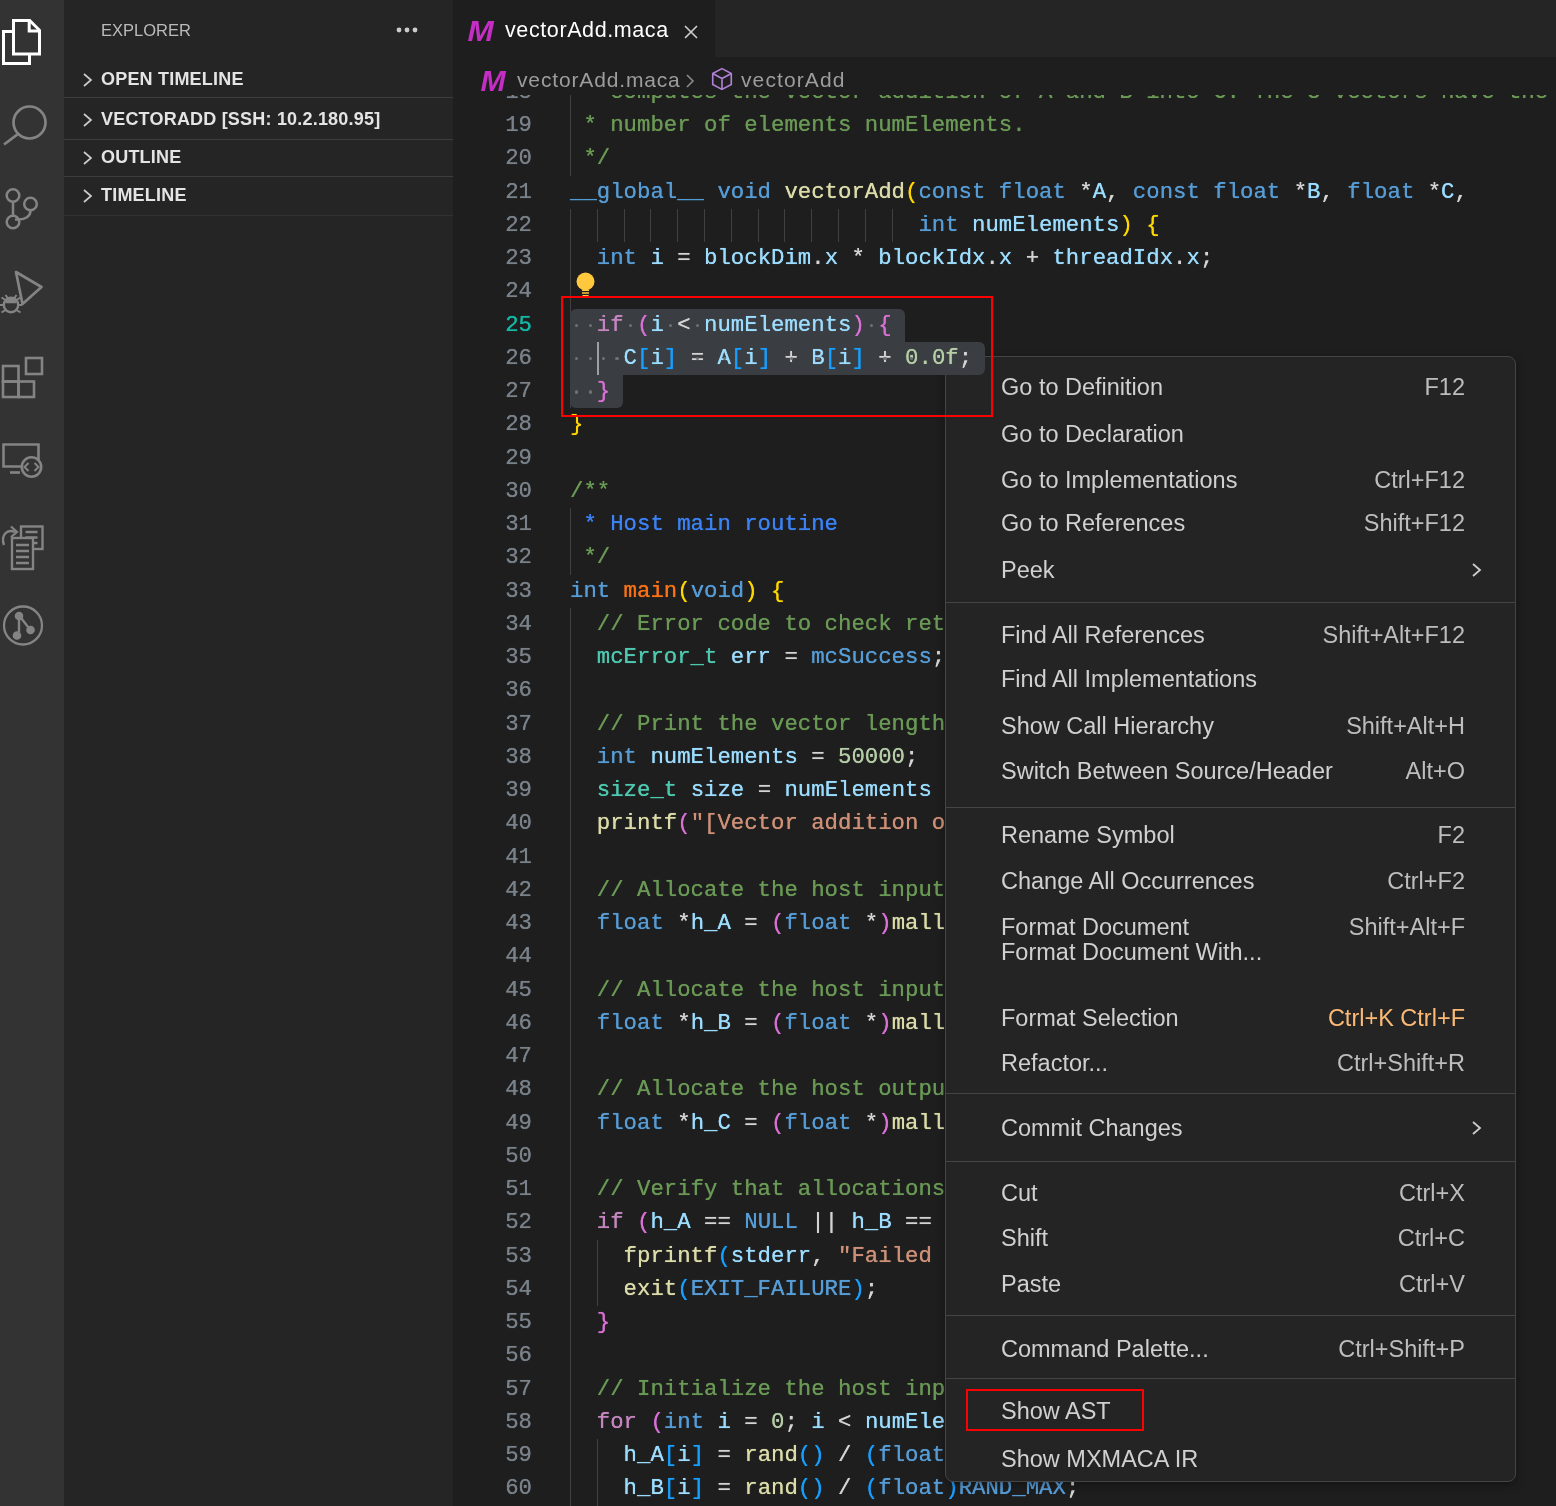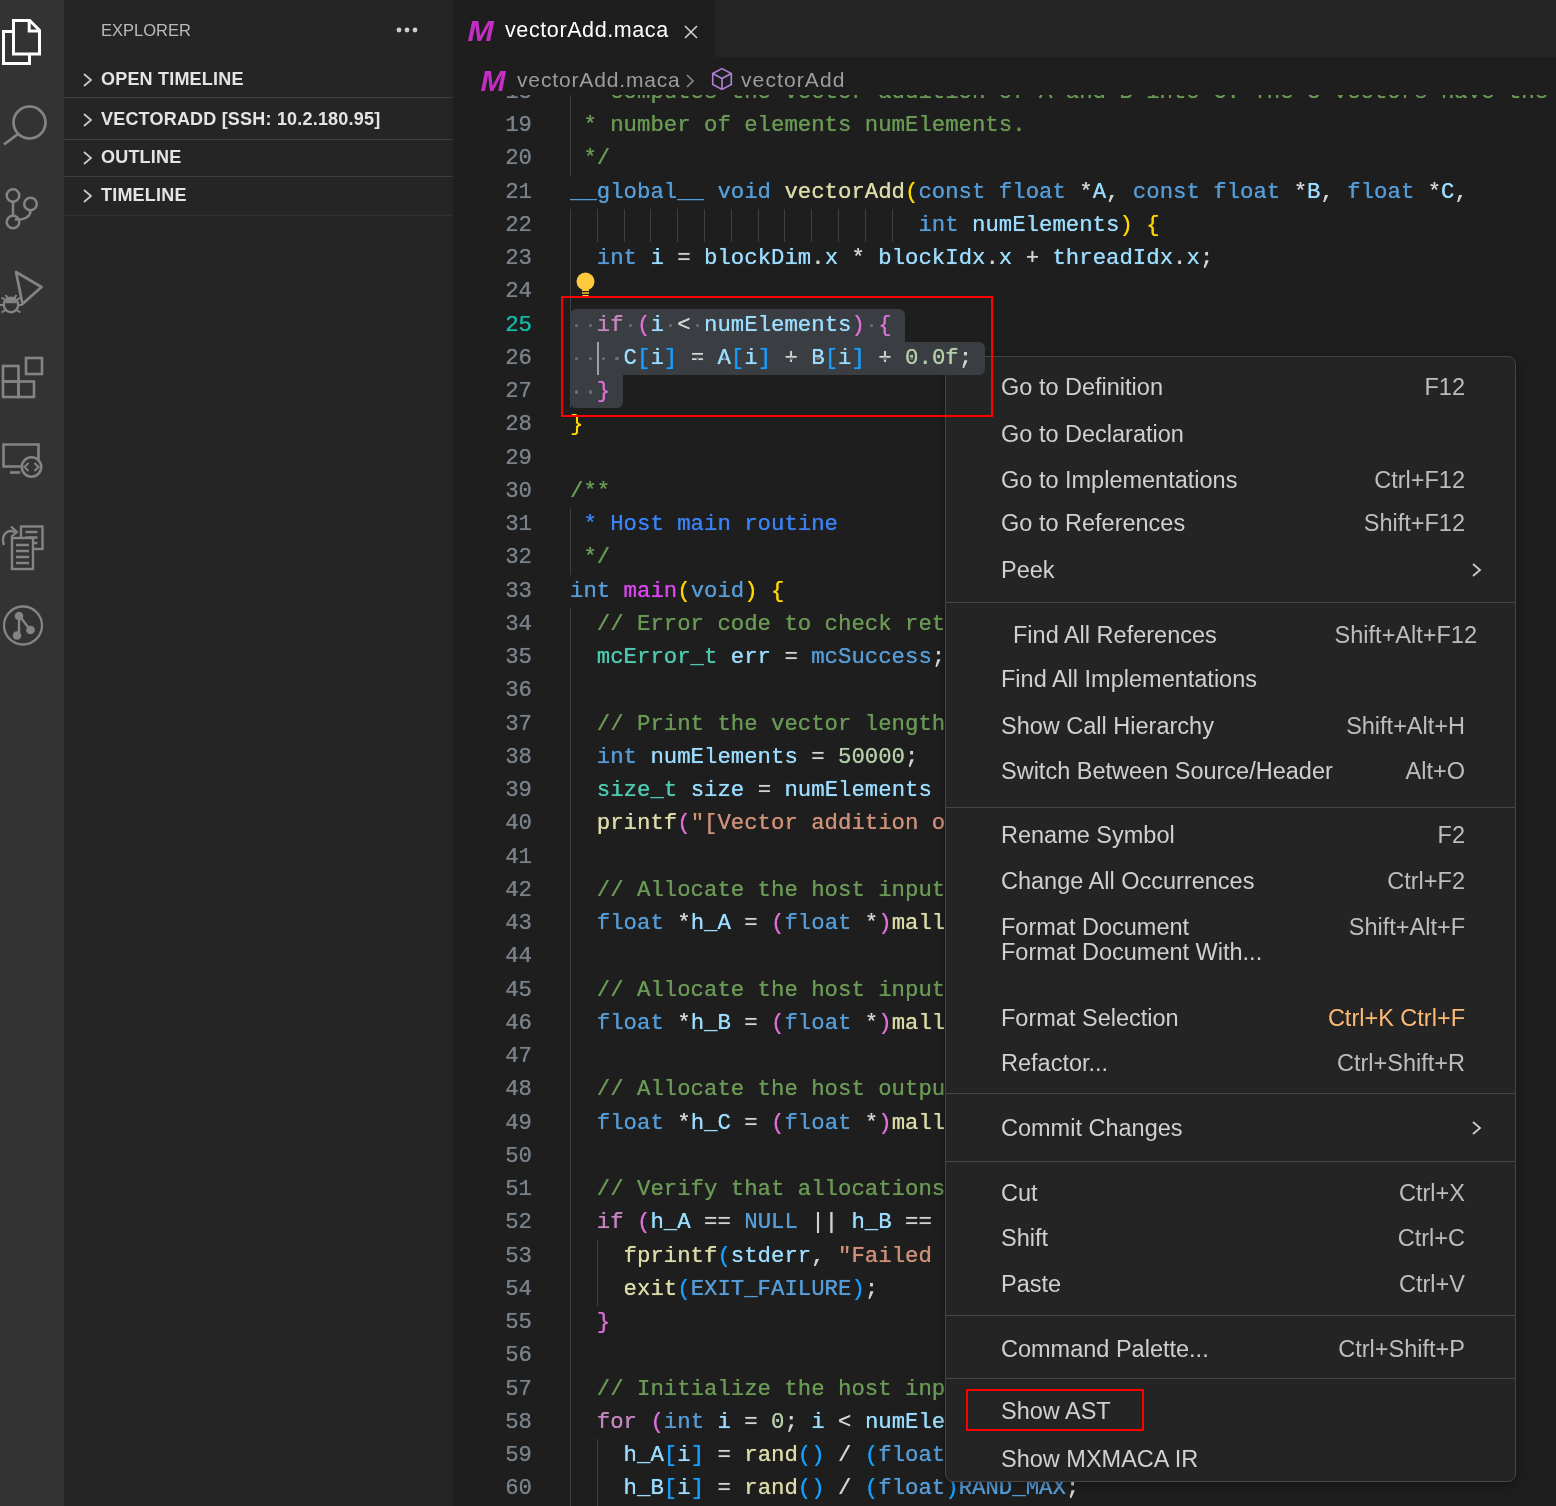--- a/index.html
+++ b/index.html
@@ -213,21 +213,21 @@
 <span style="color:#d4d4d4">  </span><span style="color:#569cd6">int</span><span style="color:#d4d4d4"> </span><span style="color:#9cdcfe">i</span><span style="color:#d4d4d4"> = </span><span style="color:#9cdcfe">blockDim</span><span style="color:#d4d4d4">.</span><span style="color:#9cdcfe">x</span><span style="color:#d4d4d4"> * </span><span style="color:#9cdcfe">blockIdx</span><span style="color:#d4d4d4">.</span><span style="color:#9cdcfe">x</span><span style="color:#d4d4d4"> + </span><span style="color:#9cdcfe">threadIdx</span><span style="color:#d4d4d4">.</span><span style="color:#9cdcfe">x</span><span style="color:#d4d4d4">;</span>
 
 <span style="color:#d4d4d4">  </span><span style="color:#c586c0">if</span><span style="color:#d4d4d4"> </span><span style="color:#da70d6">(</span><span style="color:#9cdcfe">i</span><span style="color:#d4d4d4"> &lt; </span><span style="color:#9cdcfe">numElements</span><span style="color:#da70d6">)</span><span style="color:#d4d4d4"> </span><span style="color:#da70d6">{</span>
 <span style="color:#d4d4d4">    </span><span style="color:#9cdcfe">C</span><span style="color:#179fff">[</span><span style="color:#9cdcfe">i</span><span style="color:#179fff">]</span><span style="color:#d4d4d4"> = </span><span style="color:#9cdcfe">A</span><span style="color:#179fff">[</span><span style="color:#9cdcfe">i</span><span style="color:#179fff">]</span><span style="color:#d4d4d4"> + </span><span style="color:#9cdcfe">B</span><span style="color:#179fff">[</span><span style="color:#9cdcfe">i</span><span style="color:#179fff">]</span><span style="color:#d4d4d4"> + </span><span style="color:#b5cea8">0.0f</span><span style="color:#d4d4d4">;</span>
 <span style="color:#d4d4d4">  </span><span style="color:#da70d6">}</span>
 <span style="color:#ffd700">}</span>
 
 <span style="color:#6a9955">/**</span>
 <span style="color:#3b82f6"> * Host main routine</span>
 <span style="color:#6a9955"> */</span>
-<span style="color:#569cd6">int</span><span style="color:#d4d4d4"> </span><span style="color:#d946ef">main</span><span style="color:#ffd700">(</span><span style="color:#569cd6">void</span><span style="color:#ffd700">)</span><span style="color:#d4d4d4"> </span><span style="color:#ffd700">{</span>
+<span style="color:#569cd6">int</span><span style="color:#d4d4d4"> </span><span style="color:#f97316">main</span><span style="color:#ffd700">(</span><span style="color:#569cd6">void</span><span style="color:#ffd700">)</span><span style="color:#d4d4d4"> </span><span style="color:#ffd700">{</span>
 <span style="color:#d4d4d4">  </span><span style="color:#6a9955">// Error code to check return values for MACA calls</span>
 <span style="color:#d4d4d4">  </span><span style="color:#4ec9b0">mcError_t</span><span style="color:#d4d4d4"> </span><span style="color:#9cdcfe">err</span><span style="color:#d4d4d4"> = </span><span style="color:#569cd6">mcSuccess</span><span style="color:#d4d4d4">;</span>
 
 <span style="color:#d4d4d4">  </span><span style="color:#6a9955">// Print the vector length to be used, and compute its size</span>
 <span style="color:#d4d4d4">  </span><span style="color:#569cd6">int</span><span style="color:#d4d4d4"> </span><span style="color:#9cdcfe">numElements</span><span style="color:#d4d4d4"> = </span><span style="color:#b5cea8">50000</span><span style="color:#d4d4d4">;</span>
 <span style="color:#d4d4d4">  </span><span style="color:#4ec9b0">size_t</span><span style="color:#d4d4d4"> </span><span style="color:#9cdcfe">size</span><span style="color:#d4d4d4"> = </span><span style="color:#9cdcfe">numElements</span><span style="color:#d4d4d4"> * </span><span style="color:#569cd6">sizeof</span><span style="color:#da70d6">(</span><span style="color:#569cd6">float</span><span style="color:#da70d6">)</span><span style="color:#d4d4d4">;</span>
 <span style="color:#d4d4d4">  </span><span style="color:#dcdcaa">printf</span><span style="color:#da70d6">(</span><span style="color:#ce9178">"[Vector addition of %d elements]\n"</span><span style="color:#d4d4d4">, </span><span style="color:#9cdcfe">numElements</span><span style="color:#da70d6">)</span><span style="color:#d4d4d4">;</span>
 
 <span style="color:#d4d4d4">  </span><span style="color:#6a9955">// Allocate the host input vector A</span>
 <span style="color:#d4d4d4">  </span><span style="color:#569cd6">float</span><span style="color:#d4d4d4"> *</span><span style="color:#9cdcfe">h_A</span><span style="color:#d4d4d4"> = </span><span style="color:#da70d6">(</span><span style="color:#569cd6">float</span><span style="color:#d4d4d4"> *</span><span style="color:#da70d6">)</span><span style="color:#dcdcaa">malloc</span><span style="color:#179fff">(</span><span style="color:#9cdcfe">size</span><span style="color:#179fff">)</span><span style="color:#d4d4d4">;</span>
@@ -295,21 +295,21 @@
       <span style="position:absolute;left:55px">Go to References</span>
       <span style="position:absolute;right:50px;color:#bdbdbd">Shift+F12</span>
     </div>
 <div style="position:absolute;left:0;top:190.0px;width:100%;height:46px;line-height:46px">
       <span style="position:absolute;left:55px">Peek</span>
       <svg style="position:absolute;right:30px;top:14px" width="18" height="18" viewBox="0 0 18 18">
         <polyline points="6,3 13,9 6,15" fill="none" stroke="#cccccc" stroke-width="1.8"></polyline>
       </svg>
     </div>
 <div style="position:absolute;left:0;top:245.0px;width:100%;height:1px;background:#454545"></div>
-<div style="position:absolute;left:12px;top:255.0px;width:100%;height:46px;line-height:46px">
+<div style="position:absolute;left:0;top:255.0px;width:100%;height:46px;line-height:46px">
       <span style="position:absolute;left:55px">Find All References</span>
       <span style="position:absolute;right:50px;color:#bdbdbd">Shift+Alt+F12</span>
     </div>
 <div style="position:absolute;left:0;top:299.0px;width:100%;height:46px;line-height:46px">
       <span style="position:absolute;left:55px">Find All Implementations</span>
     </div>
 <div style="position:absolute;left:0;top:346.0px;width:100%;height:46px;line-height:46px">
       <span style="position:absolute;left:55px">Show Call Hierarchy</span>
       <span style="position:absolute;right:50px;color:#bdbdbd">Shift+Alt+H</span>
     </div>

